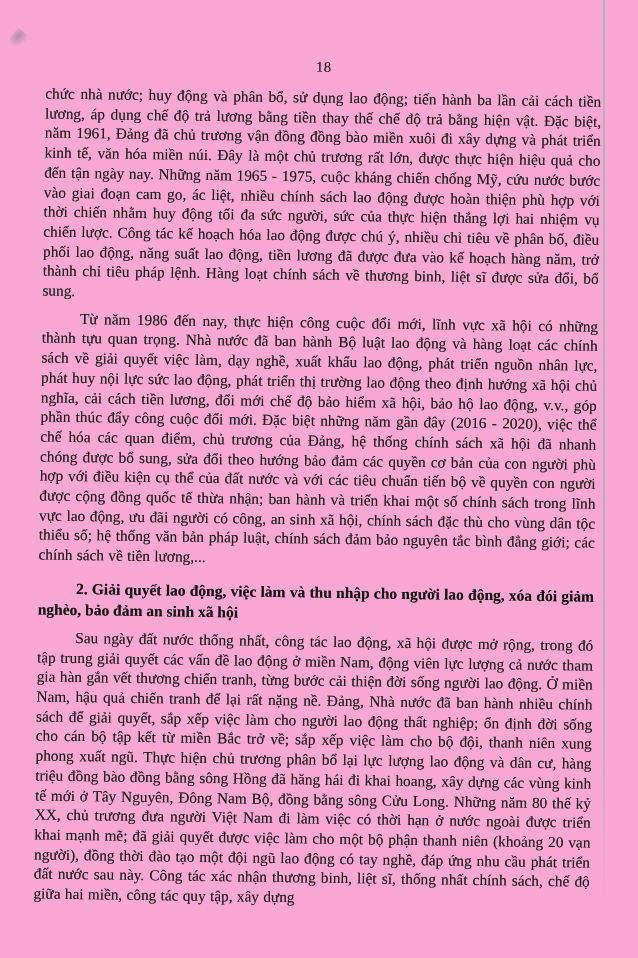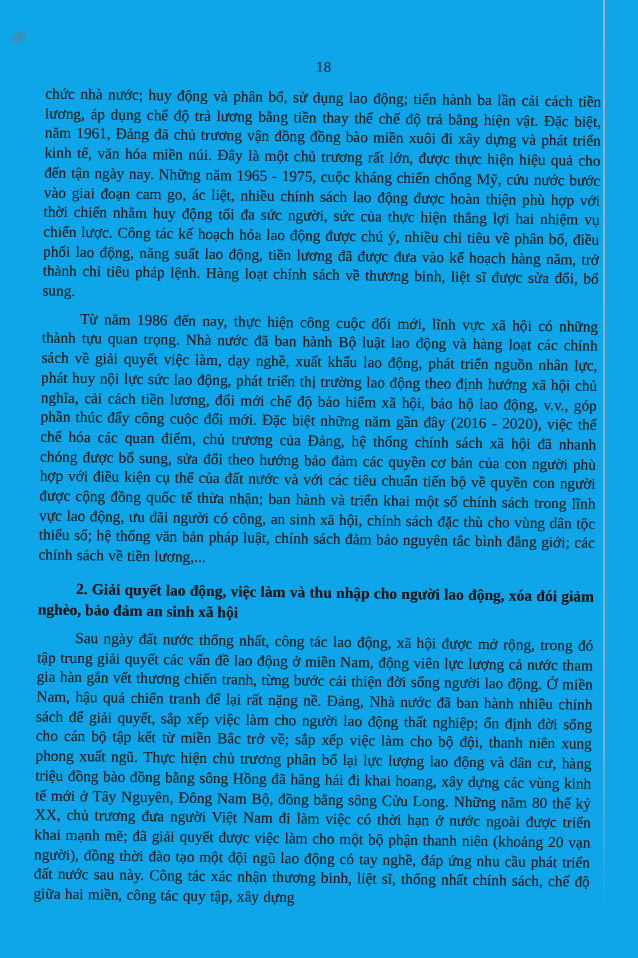--- a/index.html
+++ b/index.html
@@ -4,21 +4,21 @@
 <style>
   html, body {
     margin: 0;
     padding: 0;
     background: #ffffff;
   }
   .page {
     position: relative;
     width: 638px;
     height: 958px;
-    background: #0ea5e9;
+    background: #f9a8d4;
     overflow: hidden;
     font-family: "Liberation Serif", "DejaVu Serif", serif;
     color: #1e1e1e;
   }
   
   .edge-line {
     position: absolute;
     left: 603px;
     top: 0;
     width: 2px;

